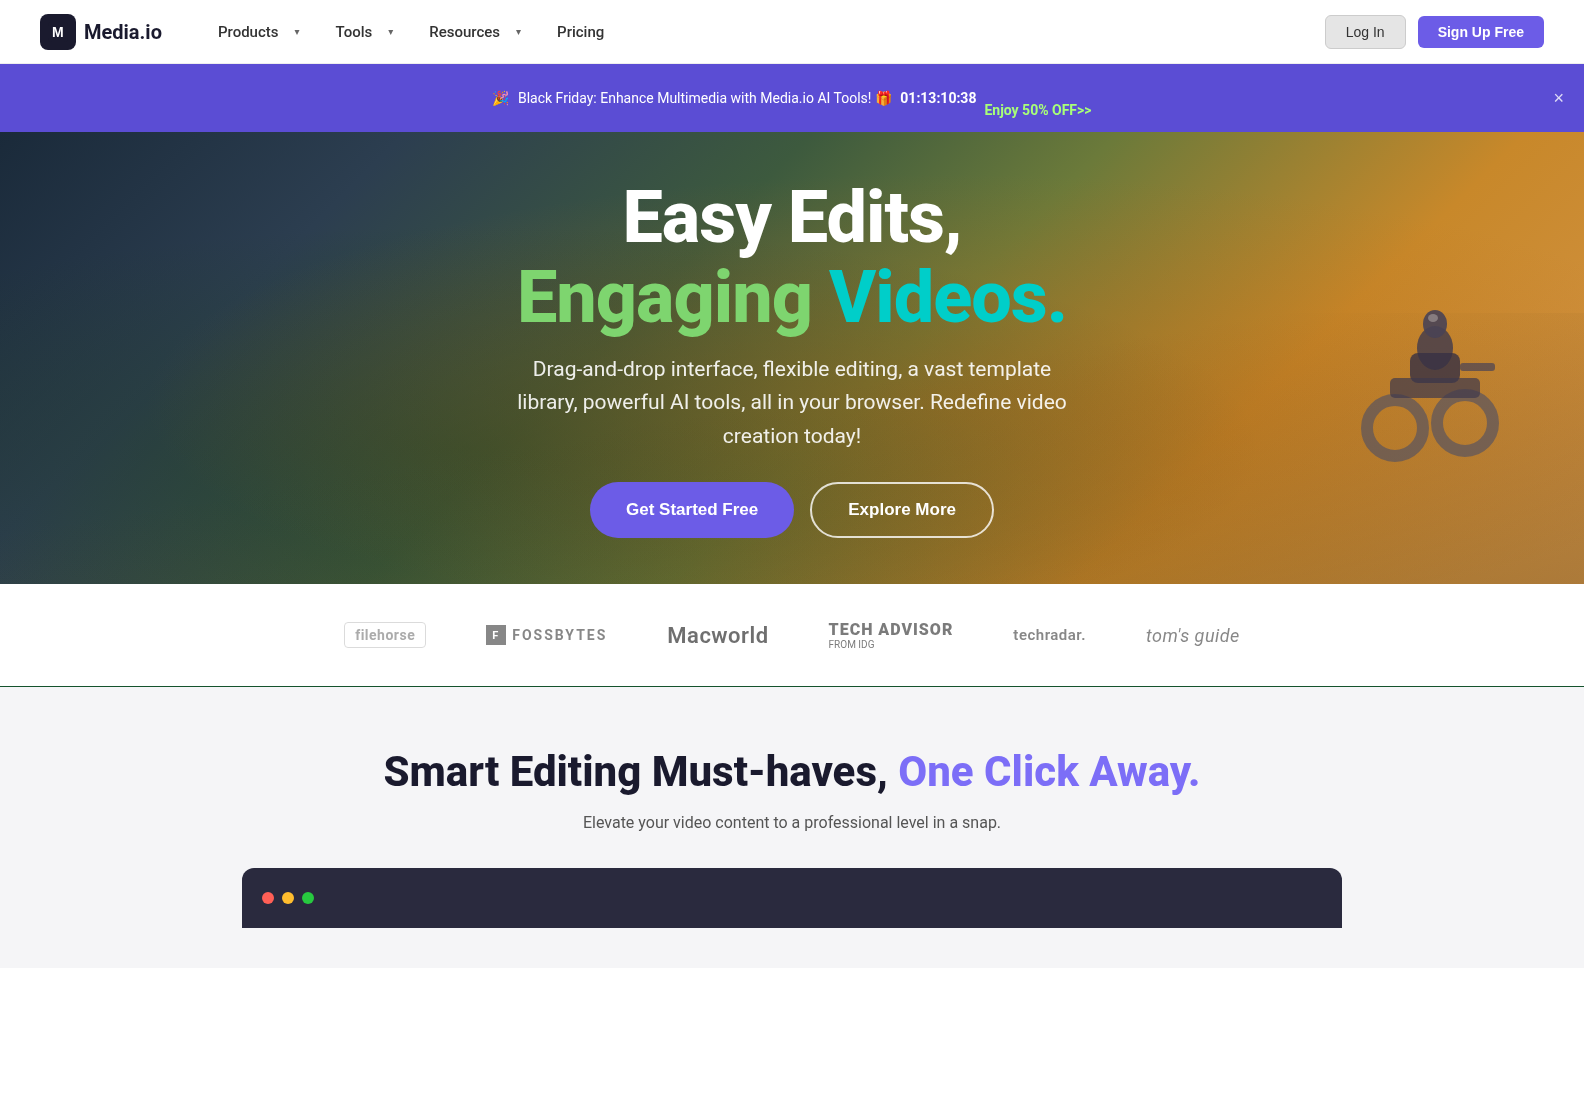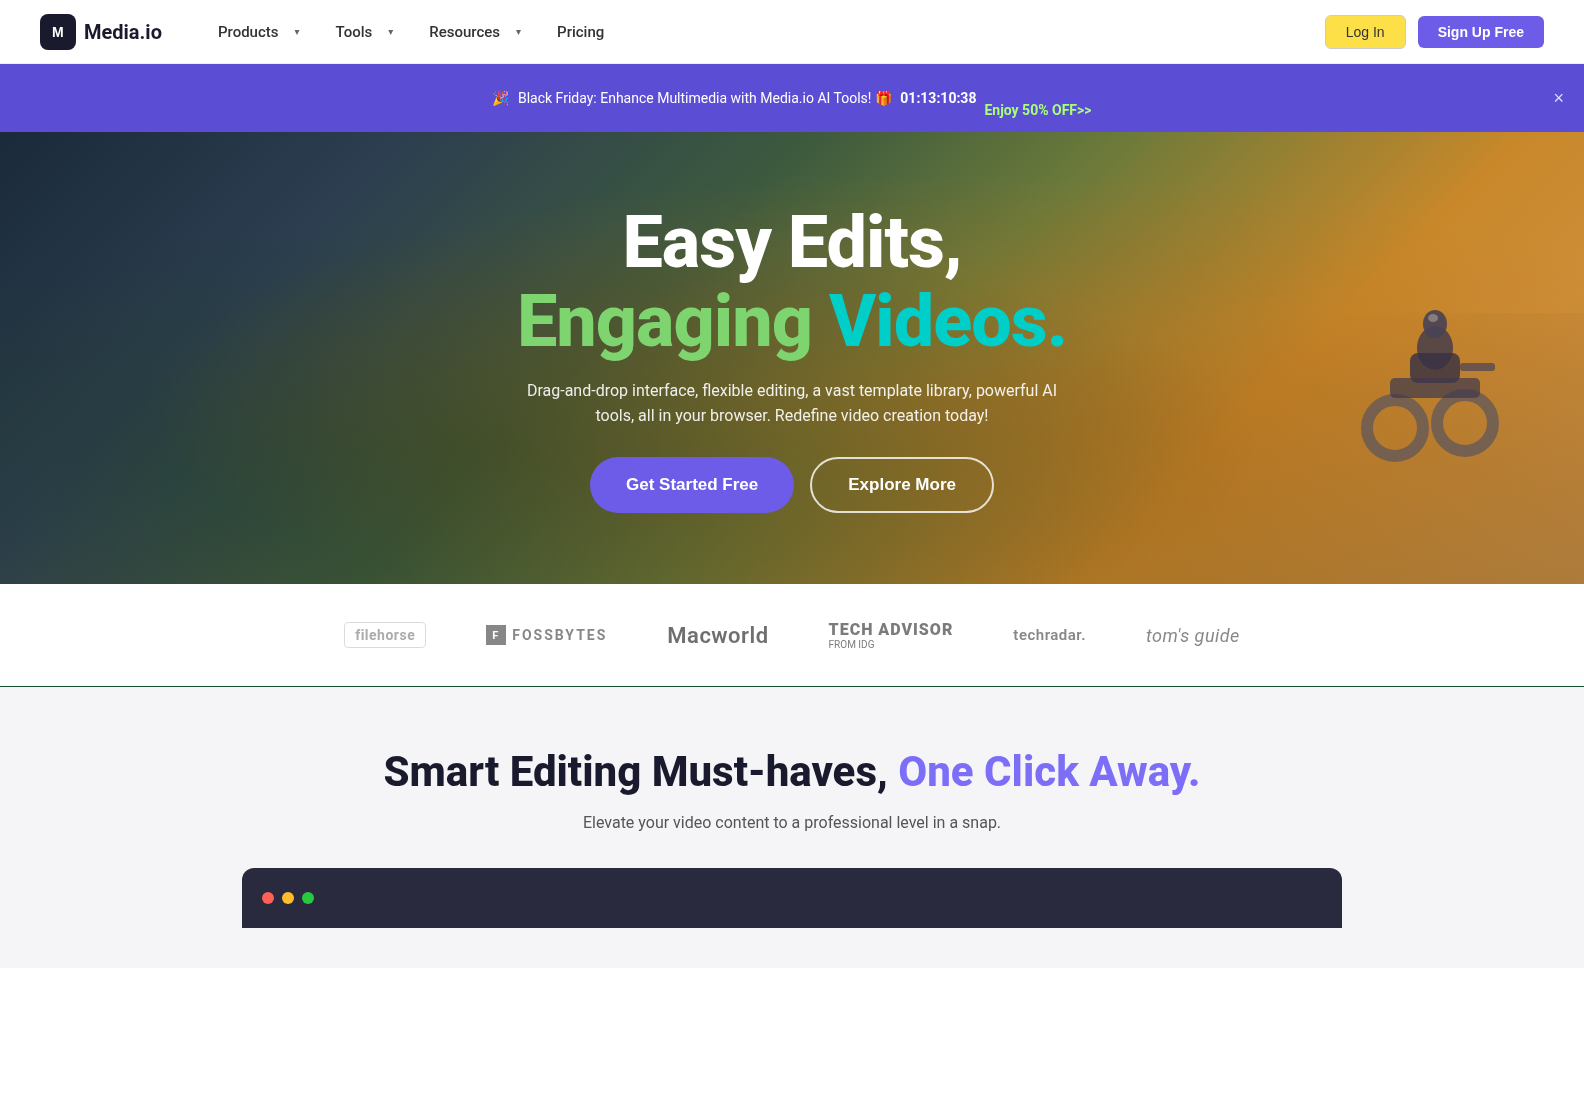--- a/index.html
+++ b/index.html
@@ -63,21 +63,21 @@
     }
     .nav-right {
       display: flex;
       align-items: center;
       gap: 12px;
     }
     .btn-login {
       padding: 8px 20px;
       border: 1.5px solid #ccc;
       border-radius: 6px;
-      background: #fde047;
+      background: #e5e5e5;
       cursor: pointer;
       font-size: 14px;
       color: #333;
     }
     .btn-signup {
       padding: 8px 20px;
       background: #6c5ce7;
       color: #fff;
       border: none;
       border-radius: 6px;
@@ -195,21 +195,21 @@
       line-height: 1.1;
       letter-spacing: -1px;
     }
     .hero-title-green {
       color: #7ed56f;
     }
     .hero-title-cyan {
       color: #00cec9;
     }
     .hero-subtitle {
-      font-size: 16px;
+      font-size: 21px;
       color: rgba(255,255,255,0.9);
       margin-top: 16px;
       line-height: 1.6;
       max-width: 560px;
       margin-left: auto;
       margin-right: auto;
     }
     .hero-buttons {
       display: flex;
       gap: 16px;

